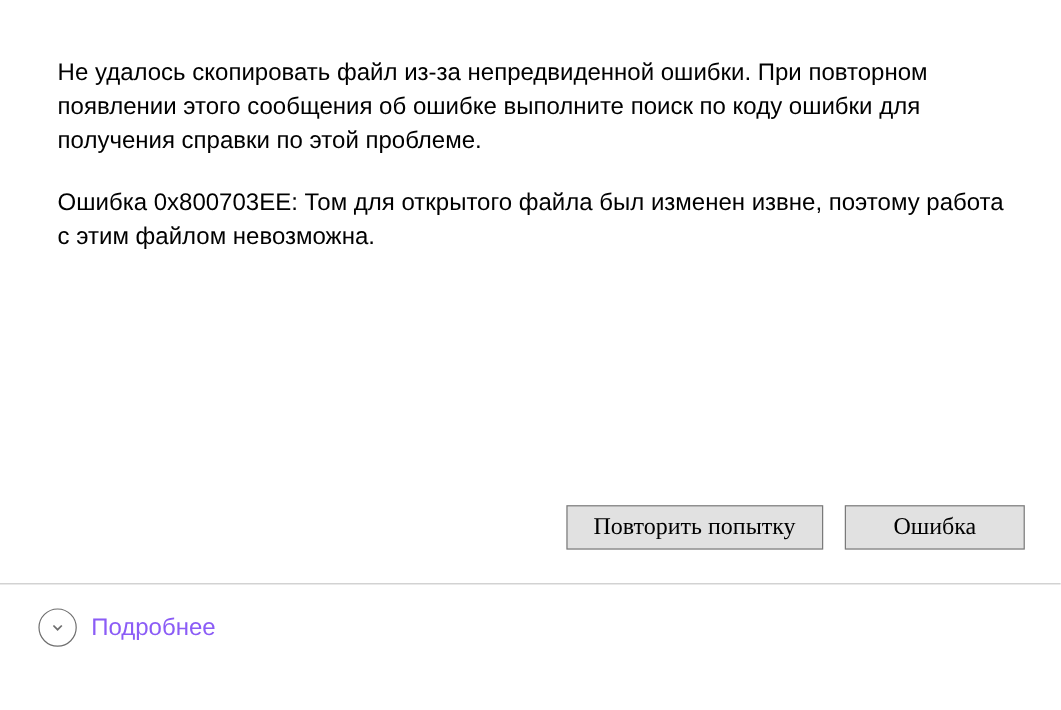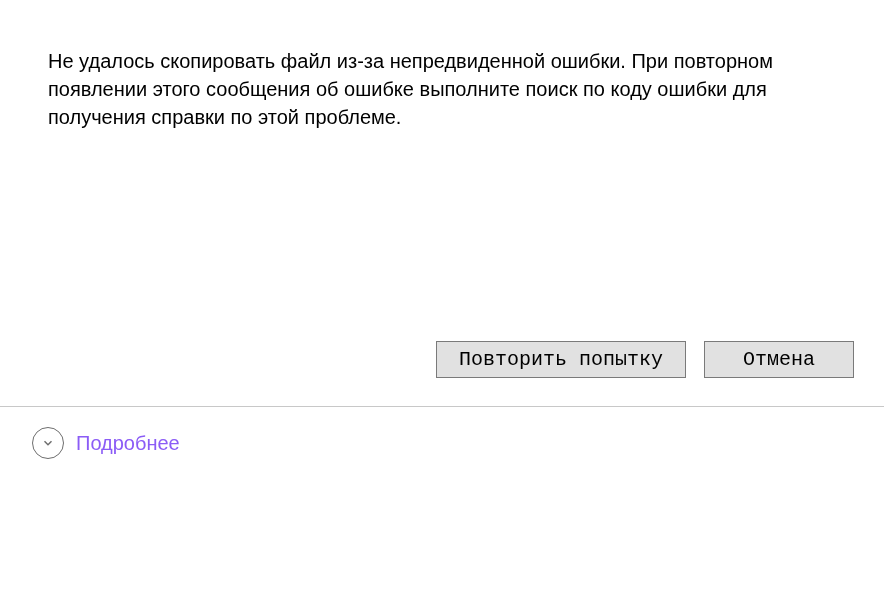--- a/index.html
+++ b/index.html
@@ -34,21 +34,21 @@
       display: flex;
       justify-content: flex-end;
       gap: 18px;
       padding: 0 30px 0 0;
       margin-top: 210px;
     }
     .btn {
       background: #e1e1e1;
       border: 1px solid #7a7a7a;
       padding: 6px 22px;
-      font-family: Liberation Mono, monospace;
+      font-family: Liberation Serif, serif;
       font-size: 20px;
       color: #000000;
       cursor: pointer;
       min-width: 150px;
       text-align: center;
     }
     .separator {
       border: none;
       border-top: 1px solid #c8c8c8;
       margin: 28px 0 0 0;
@@ -78,25 +78,26 @@
     .details-label {
       font-size: 20px;
       color: #8b5cf6;
     }
   </style>
 </head>
 <body>
 
 <div class="dialog-content">
   <p class="error-message">Не удалось скопировать файл из-за непредвиденной ошибки. При повторном появлении этого сообщения об ошибке выполните поиск по коду ошибки для получения справки по этой проблеме.</p>
+  <p class="error-code-message">Ошибка 0x800703EE: Том для открытого файла был изменен извне, поэтому работа с этим файлом невозможна.</p>
 </div>
 
 <div class="button-row">
   <button class="btn">Повторить попытку</button>
-  <button class="btn">Отмена</button>
+  <button class="btn">Ошибка</button>
 </div>
 
 <hr class="separator">
 
 <div class="details-row">
   <span class="expand-icon">
     <svg viewBox="0 0 24 24" fill="none" stroke="#6e6e6e" stroke-width="2.5">
       <polyline points="6 9 12 15 18 9"></polyline>
     </svg>
   </span>

